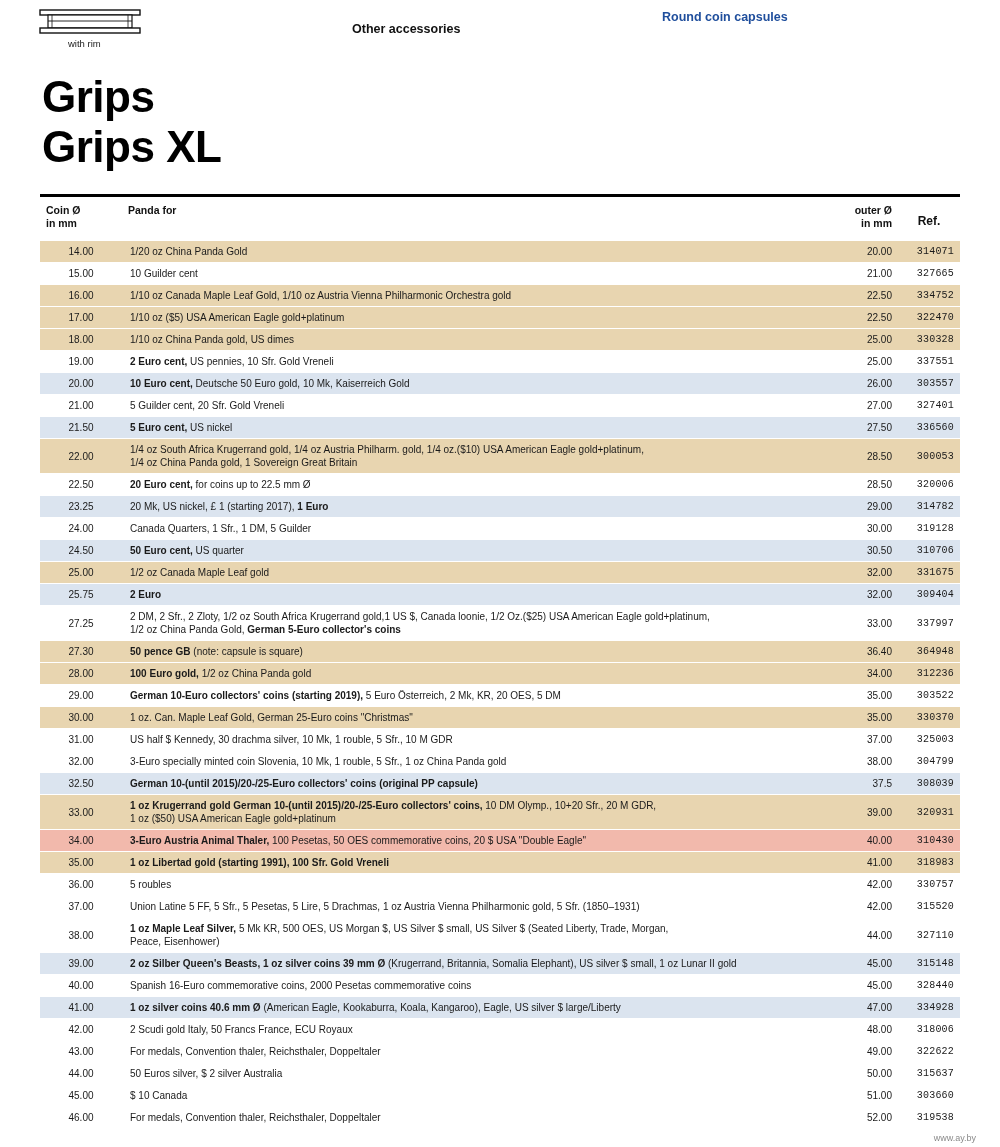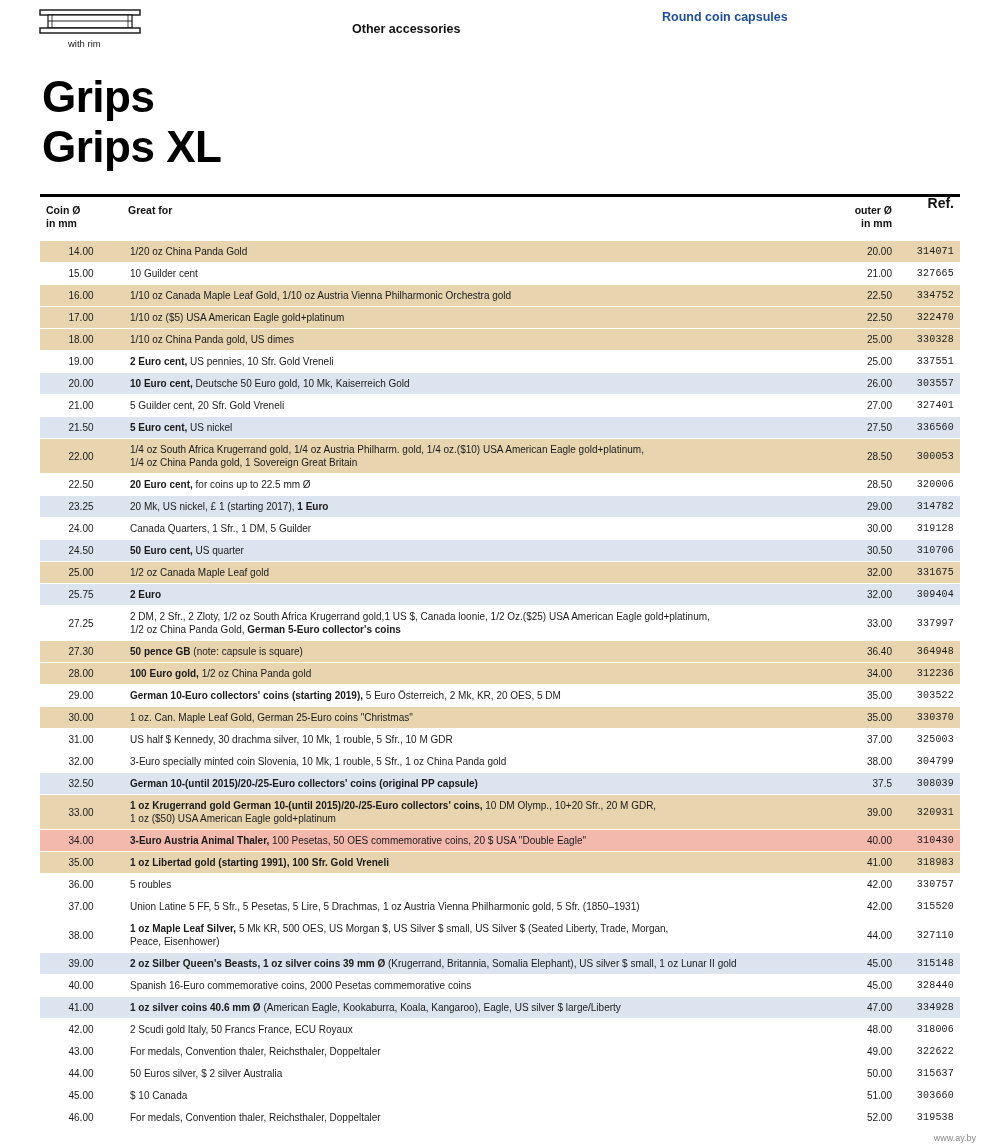--- a/index.html
+++ b/index.html
@@ -90,21 +90,21 @@
   thead th {
     font-size: 10.5px;
     font-weight: bold;
     text-align: left;
     vertical-align: top;
     padding: 7px 6px 10px 6px;
     color: #111;
     line-height: 13px;
   }
   thead th.num { text-align: right; }
-  thead th.ref { text-align: right; font-size: 14px; padding-top: 0; }
+  thead th.ref { text-align: center; font-size: 12px; padding-top: 18px; }
 
   tbody td {
     font-size: 10px;
     padding: 4px 6px;
     line-height: 13px;
     border-top: 1px solid #ffffff;
     vertical-align: middle;
     color: #1a1a1a;
   }
   tbody td.dia { text-align: center; font-size: 10px; }
@@ -159,21 +159,21 @@
           <col class="c2">
           <col class="c3">
           <col class="c4">
       </colgroup>
       <thead>
         <tr>
           <th>
             <span>Coin Ø</span><br>
             <span>in mm</span>
           </th>
-          <th>Great for</th>
+          <th>Panda for</th>
           <th class="num">
             <span>outer Ø</span><br>
             <span>in mm</span>
           </th>
           <th class="ref">Ref.</th>
         </tr>
       </thead>
       <tbody id="coin-rows">
           <tr class="tan">
             <td class="dia">14.00</td>

